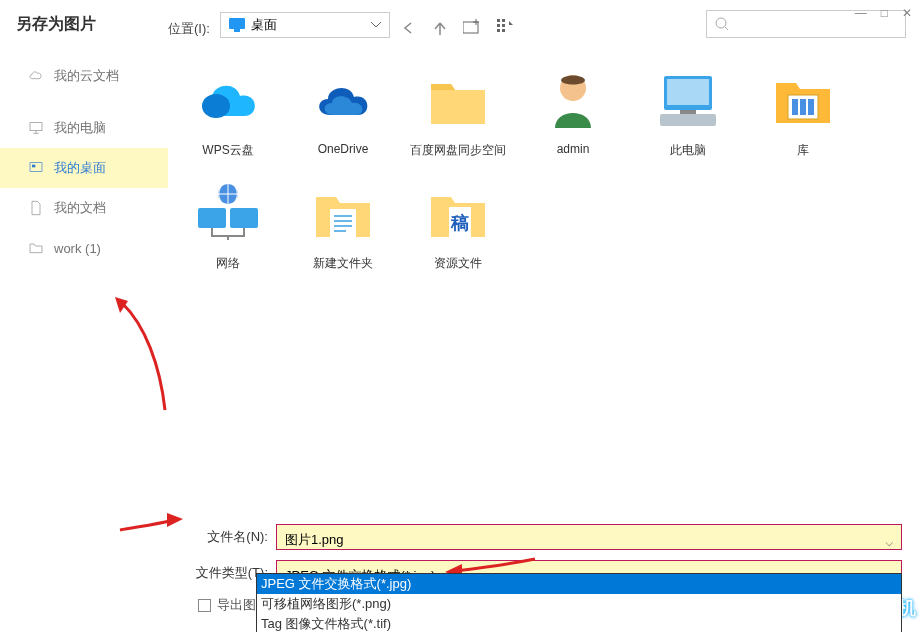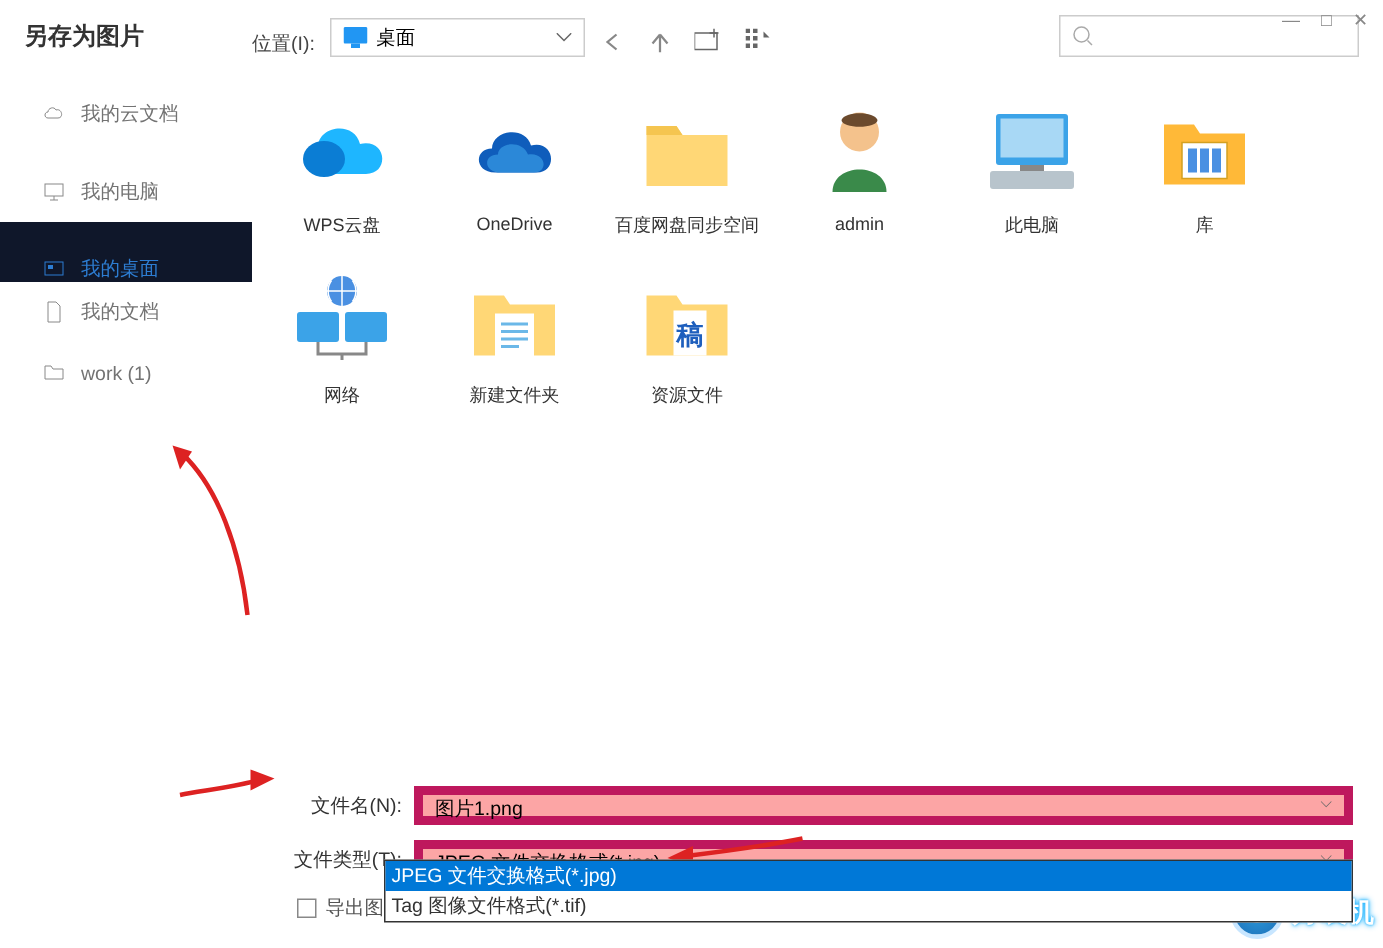--- a/index.html
+++ b/index.html
@@ -11,31 +11,31 @@
 .loc-select { display: flex; align-items: center; gap: 6px; border: 1px solid #ccc; height: 26px; padding: 0 8px; width: 170px; font-size: 13px; cursor: pointer; }
 .loc-select svg.chev { margin-left: auto; }
 .nav-btn { width: 20px; height: 20px; color: #888; cursor: pointer; display: flex; align-items: center; justify-content: center; }
 .tb-btn { width: 24px; height: 24px; color: #666; cursor: pointer; display: flex; align-items: center; justify-content: center; }
 .search { border: 1px solid #ccc; height: 28px; width: 200px; margin-left: auto; display: flex; align-items: center; padding: 0 8px; gap: 6px; color: #aaa; font-size: 13px; }
 .window-ctrls { position: absolute; top: 6px; right: 10px; display: flex; gap: 14px; color: #888; font-size: 12px; }
 .window-ctrls span { cursor: pointer; }
 .main { display: flex; height: 450px; }
 .sidebar { width: 168px; padding-top: 8px; }
 .side-item { display: flex; align-items: center; gap: 10px; height: 40px; padding-left: 28px; font-size: 13px; color: #737373; cursor: pointer; }
-.side-item.active { background: #0f172a; color: #2d7dd2; align-items: flex-end; }
+.side-item.active { background: #fef9c3; color: #2d7dd2; }
 .side-item svg { width: 16px; height: 16px; flex-shrink: 0; }
 .grid-area { flex: 1; padding: 18px 10px; display: flex; flex-wrap: wrap; align-content: flex-start; gap: 20px 15px; }
 .file-item { width: 100px; text-align: center; cursor: pointer; }
 .file-ico { width: 72px; height: 68px; margin: 0 auto 8px; display: flex; align-items: center; justify-content: center; }
 .file-label { font-size: 12px; color: #333; }
 .folder-svg { width: 62px; height: 52px; }
 .bottom { position: absolute; bottom: 18px; left: 0; right: 0; padding: 0 20px; }
 .form-row { display: flex; align-items: center; margin-bottom: 10px; gap: 8px; position: relative; }
 .form-label { width: 78px; text-align: right; font-size: 13px; color: #333; margin-left: 170px; }
-.input-box { flex: 1; border: 6px solid #be185d; height: 26px; padding: 0 8px; font-size: 13px; display: flex; align-items: flex-start; background: #fca5a5; }
+.input-box { flex: 1; border: 1px solid #be185d; height: 26px; padding: 0 8px; font-size: 13px; display: flex; align-items: flex-end; background: #fef9c3; }
 .input-box.sel { cursor: pointer; }
 .dd-arrow { margin-left: auto; color: #666; font-size: 10px; }
 .dropdown-list { position: absolute; left: 256px; right: 20px; top: 49px; border: 1px solid #333; background: #fff; font-family: SimSun, monospace; font-size: 13px; z-index: 10; }
 .dd-item { padding: 1px 4px; cursor: pointer; color: #333; }
 .dd-item.highlight { background: #0078d7; color: #fff; }
 .exp-row { display: flex; align-items: center; gap: 6px; margin-left: 178px; }
 .checkbox { width: 13px; height: 13px; border: 1px solid #888; cursor: pointer; }
 .arrow-red { position: absolute; pointer-events: none; }
 .cursor-ptr { position: absolute; width: 16px; height: 22px; pointer-events: none; }
 .watermark { position: absolute; bottom: 6px; right: 6px; display: flex; align-items: center; gap: 6px; font-size: 18px; font-weight: bold; color: #fff; text-shadow: 0 0 4px #0af, 0 0 2px #0af; }
@@ -251,20 +251,21 @@
       <span>JPEG 文件交换格式(*.jpg)</span>
       <span class="dd-arrow">⌵</span>
     </div>
   </div>
   <div class="exp-row">
     <div class="checkbox"></div>
     <span style="font-size:13px;color:#555">导出图片后自</span>
   </div>
   <div class="dropdown-list">
     <div class="dd-item highlight">JPEG 文件交换格式(*.jpg)</div>
+    <div class="dd-item">可移植网络图形(*.png)</div>
     <div class="dd-item">Tag 图像文件格式(*.tif)</div>
 
   </div>
 </div>
 
 <svg class="arrow-red" style="left:110px;top:295px" width="70" height="120">
     <path d="M55 115 C50 70 35 30 12 8" stroke="#d22" stroke-width="3" fill="none"></path>
     <path d="M5 2 L18 6 L10 18 Z" fill="#d22"></path>
   </svg>
 <svg class="arrow-red" style="left:115px;top:505px" width="70" height="30">

